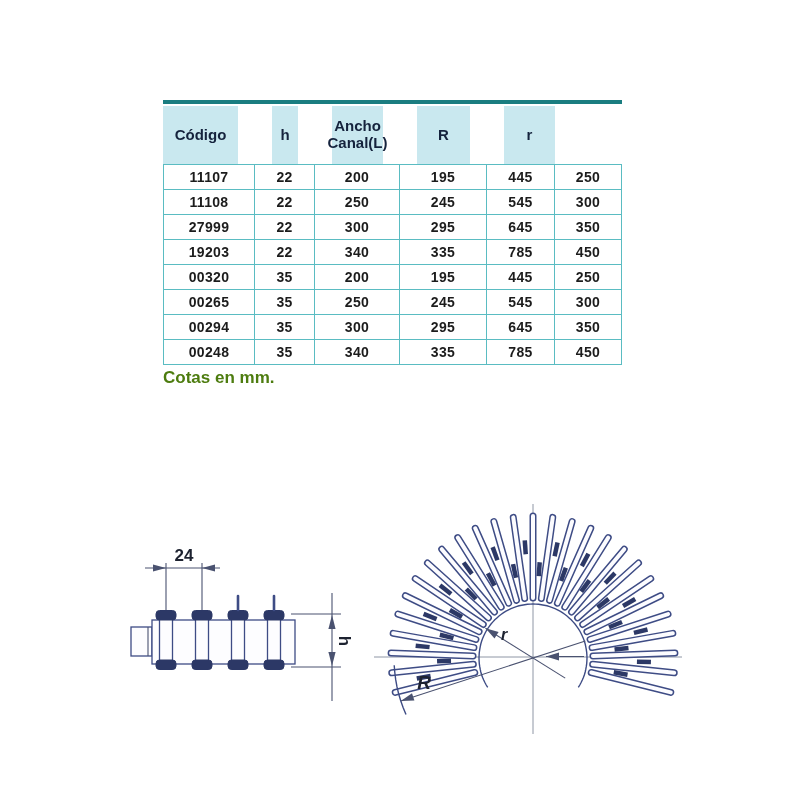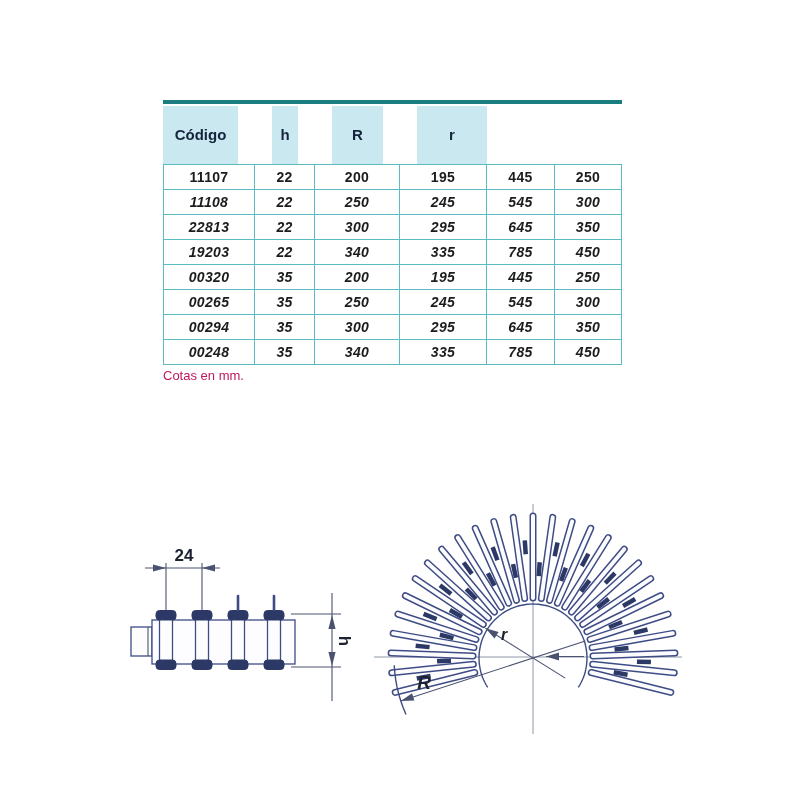--- a/index.html
+++ b/index.html
@@ -14,27 +14,27 @@
   
   .table-wrap{position:absolute;left:163px;top:100px;width:459px;}
   .topbar{height:4px;background:var(--topbar);margin-bottom:2px;}
   .thead{display:grid;grid-template-columns:92px 60px 85px 87px 68px 67px;background:#fff;}
   .hcell{background:var(--header-bg);color:var(--header-text);font-weight:bold;font-size:15px;
          line-height:1.12;height:58px;display:flex;align-items:center;justify-content:center;
          text-align:center;margin:0 17px;padding:0 2px;box-sizing:border-box;}
   .hcell:first-child{margin-left:0;} .hcell:last-child{margin-right:0;}
   .tbody{border:1px solid var(--grid);box-sizing:border-box;}
   .trow{display:grid;grid-template-columns:91px 60px 85px 87px 68px 66px;}
-  .trow + .trow{border-top:1px solid var(--grid);font-style:italic;}
+  .trow + .trow{border-top:1px solid var(--grid);}
   .tcell{height:24px;display:flex;align-items:center;justify-content:center;
          font-weight:bold;font-size:14px;color:var(--body-text);
          border-right:1px solid var(--grid);box-sizing:border-box;letter-spacing:.3px;}
   .tcell:last-child{border-right:none;}
 
-  .caption{position:absolute;left:163px;top:368px;font-size:13px;font-weight:normal;color:#be185d;}
+  .caption{position:absolute;left:163px;top:368px;font-size:17px;font-weight:bold;color:#4d7c0f;}
 
   
   svg{position:absolute;overflow:visible;}
   .part{fill:#fdfdff;stroke:var(--drawing);stroke-width:1.3;}
   .cap{fill:var(--drawing-dark);stroke:var(--drawing-dark);stroke-width:1;}
   .pin{stroke:var(--drawing);stroke-width:2.6;stroke-linecap:round;}
   .thin{stroke:var(--dimline);stroke-width:1.1;fill:none;}
   .arrow{fill:var(--dimline);stroke:none;}
   .dimtext{font-family:"Liberation Sans",sans-serif;font-size:17px;font-weight:bold;fill:#1d2230;}
   .slat-outer{stroke:var(--drawing);stroke-width:7;stroke-linecap:round;fill:none;}
@@ -47,20 +47,21 @@
 </head>
 <body>
 
 <div id="page">
 
   <div class="table-wrap">
     <div class="topbar"></div>
     <div class="thead">
         <div class="hcell">Código</div>
         <div class="hcell">h</div>
+        <div class="hcell">Ancho Canal(L)</div>
         <div class="hcell">R</div>
         <div class="hcell">r</div>
       </div>
     <div class="tbody">
         <div class="trow">
           <div class="tcell">11107</div>
           <div class="tcell">22</div>
           <div class="tcell">200</div>
           <div class="tcell">195</div>
           <div class="tcell">445</div>
@@ -68,21 +69,21 @@
         </div>
         <div class="trow">
           <div class="tcell">11108</div>
           <div class="tcell">22</div>
           <div class="tcell">250</div>
           <div class="tcell">245</div>
           <div class="tcell">545</div>
           <div class="tcell">300</div>
         </div>
         <div class="trow">
-          <div class="tcell">22813</div>
+          <div class="tcell">27999</div>
           <div class="tcell">22</div>
           <div class="tcell">300</div>
           <div class="tcell">295</div>
           <div class="tcell">645</div>
           <div class="tcell">350</div>
         </div>
         <div class="trow">
           <div class="tcell">19203</div>
           <div class="tcell">22</div>
           <div class="tcell">340</div>

